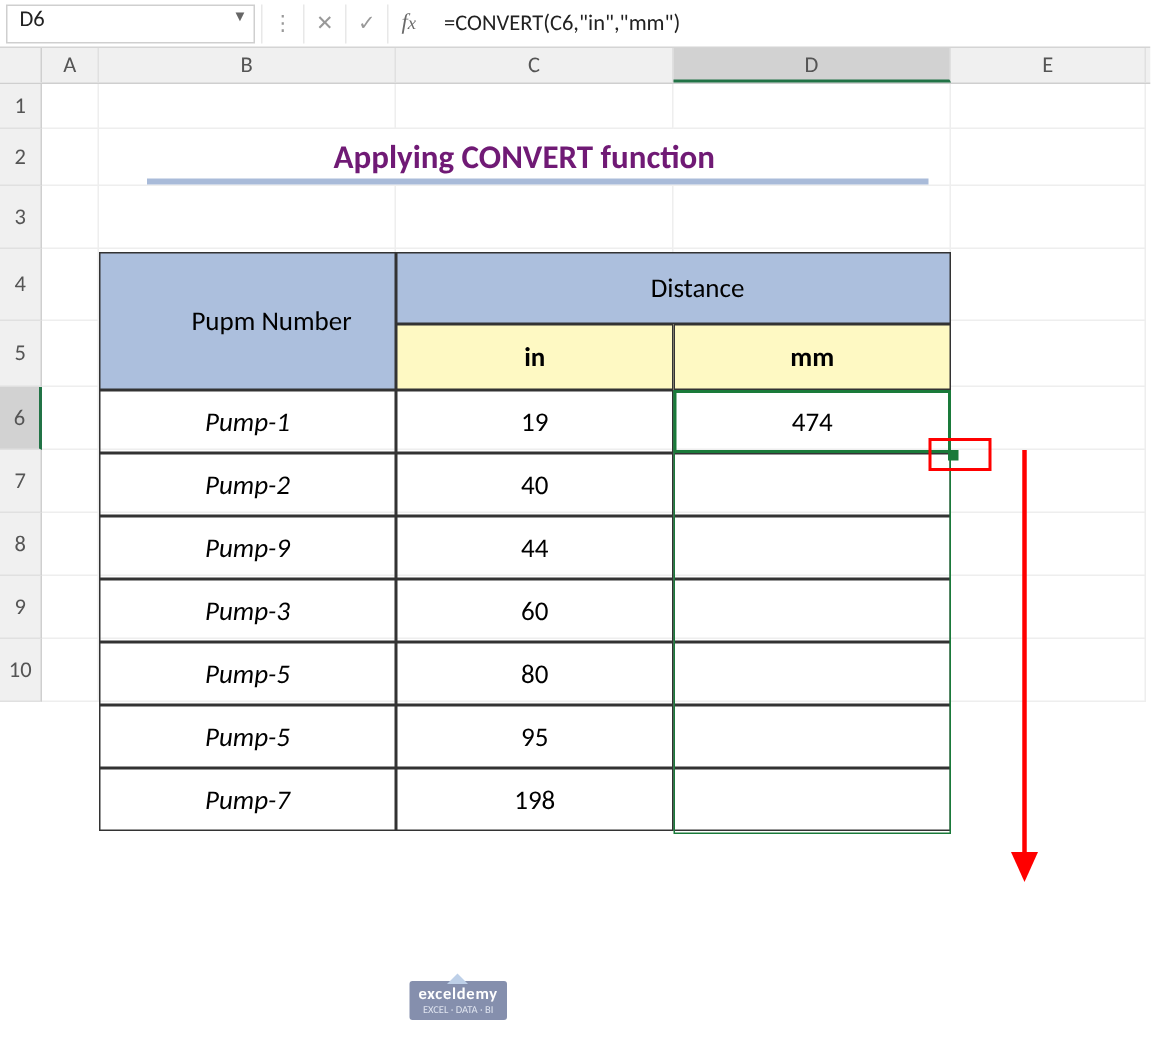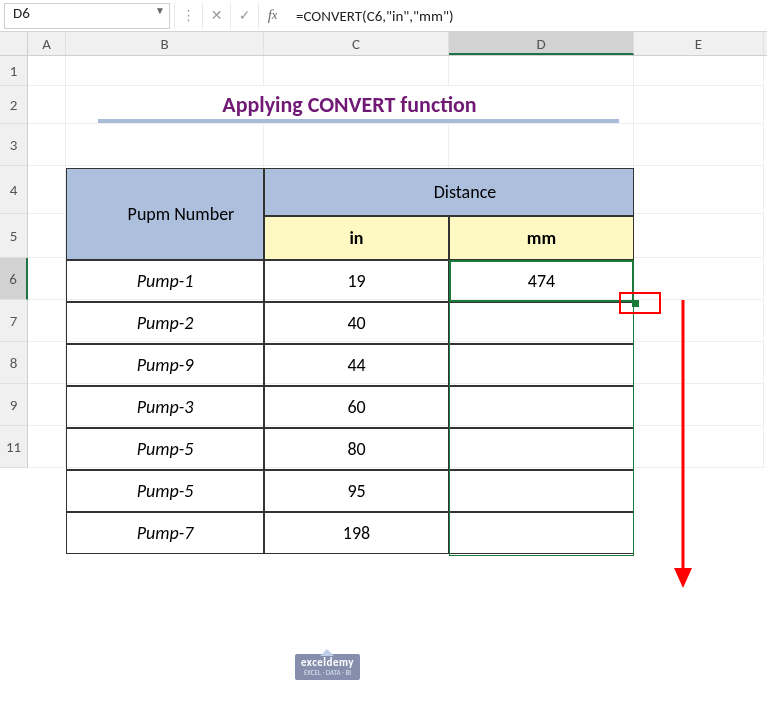--- a/index.html
+++ b/index.html
@@ -54,21 +54,21 @@
     
     .active-cell-border { position: absolute; border: 2.5px solid #1a7a3a; pointer-events: none; }
     
     
     .fill-highlight { position: absolute; border: 2.5px solid #ff0000; pointer-events: none; }
     
     
     .down-arrow { position: absolute; pointer-events: none; }
     
     
-    .watermark { position: absolute; left: 295px; top: 622px; opacity: 0.55; }
+    .watermark { position: absolute; left: 273px; top: 622px; opacity: 0.55; }
     .wm-box { background: #22356b; color: #fff; font-size: 9px; padding: 3px 6px; border-radius: 2px; text-align: center; line-height: 1.1; }
     .wm-top { font-weight: bold; font-size: 11px; letter-spacing: 0.5px; }
     .wm-sub { font-size: 7px; color: #c8d0e5; }
     .wm-tri { width: 0; height: 0; border-left: 7px solid transparent; border-right: 7px solid transparent; border-bottom: 7px solid #8aaad6; position: absolute; top: -5px; left: 50%; transform: translateX(-50%); }
   </style>
 </head>
 <body>
 
 <div class="topbar">
   <div class="namebox-wrap">
@@ -161,21 +161,21 @@
   </div>
   <div class="row">
     <div class="row-h">9</div>
     <div class="cell cellA"></div>
     <div class="cell cellB"></div>
     <div class="cell cellC"></div>
     <div class="cell cellD"></div>
     <div class="cell cellE"></div>
   </div>
   <div class="row">
-    <div class="row-h">11</div>
+    <div class="row-h">10</div>
     <div class="cell cellA"></div>
     <div class="cell cellB"></div>
     <div class="cell cellC"></div>
     <div class="cell cellD"></div>
     <div class="cell cellE"></div>
   </div>
 
   <div class="title-underline"></div>
 
   <table class="data-table" cellspacing="0">

